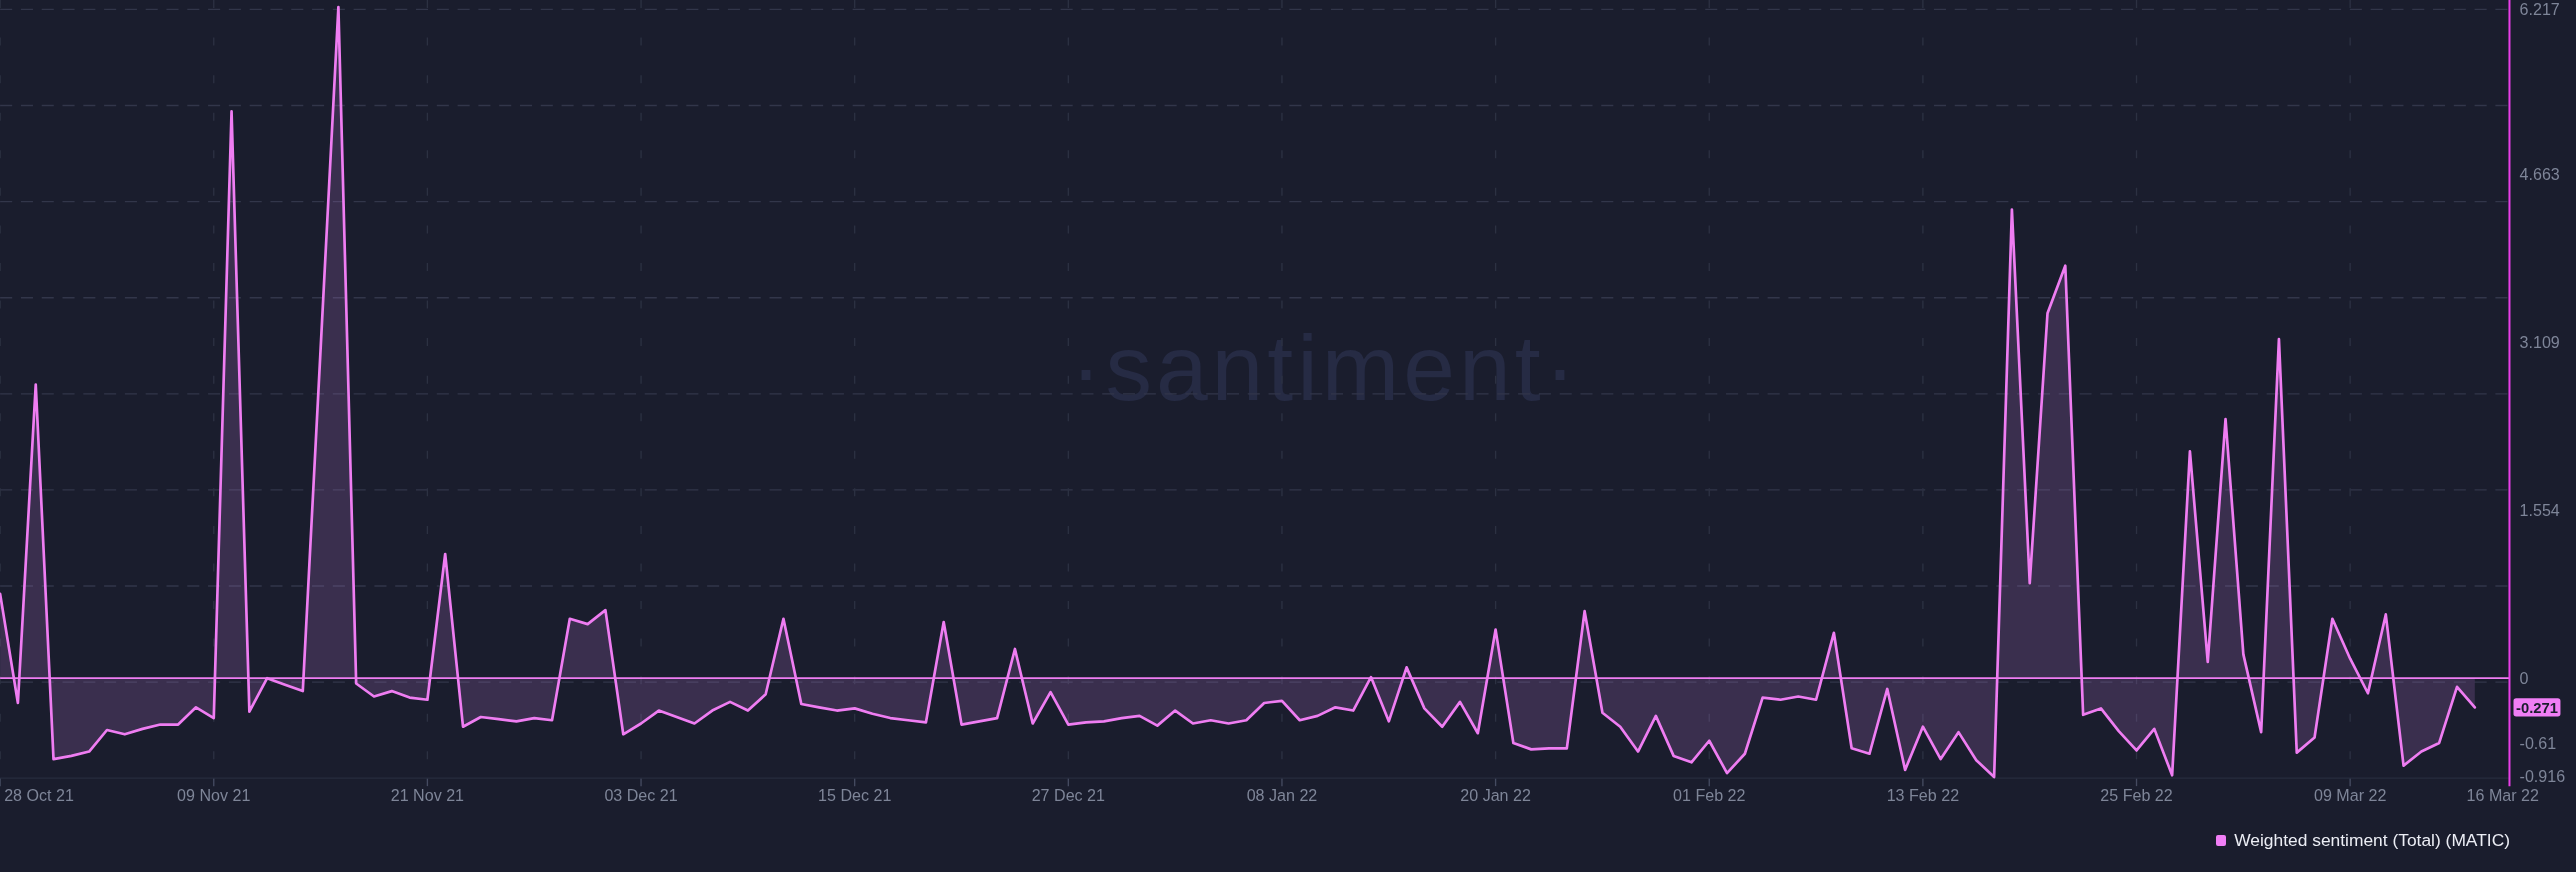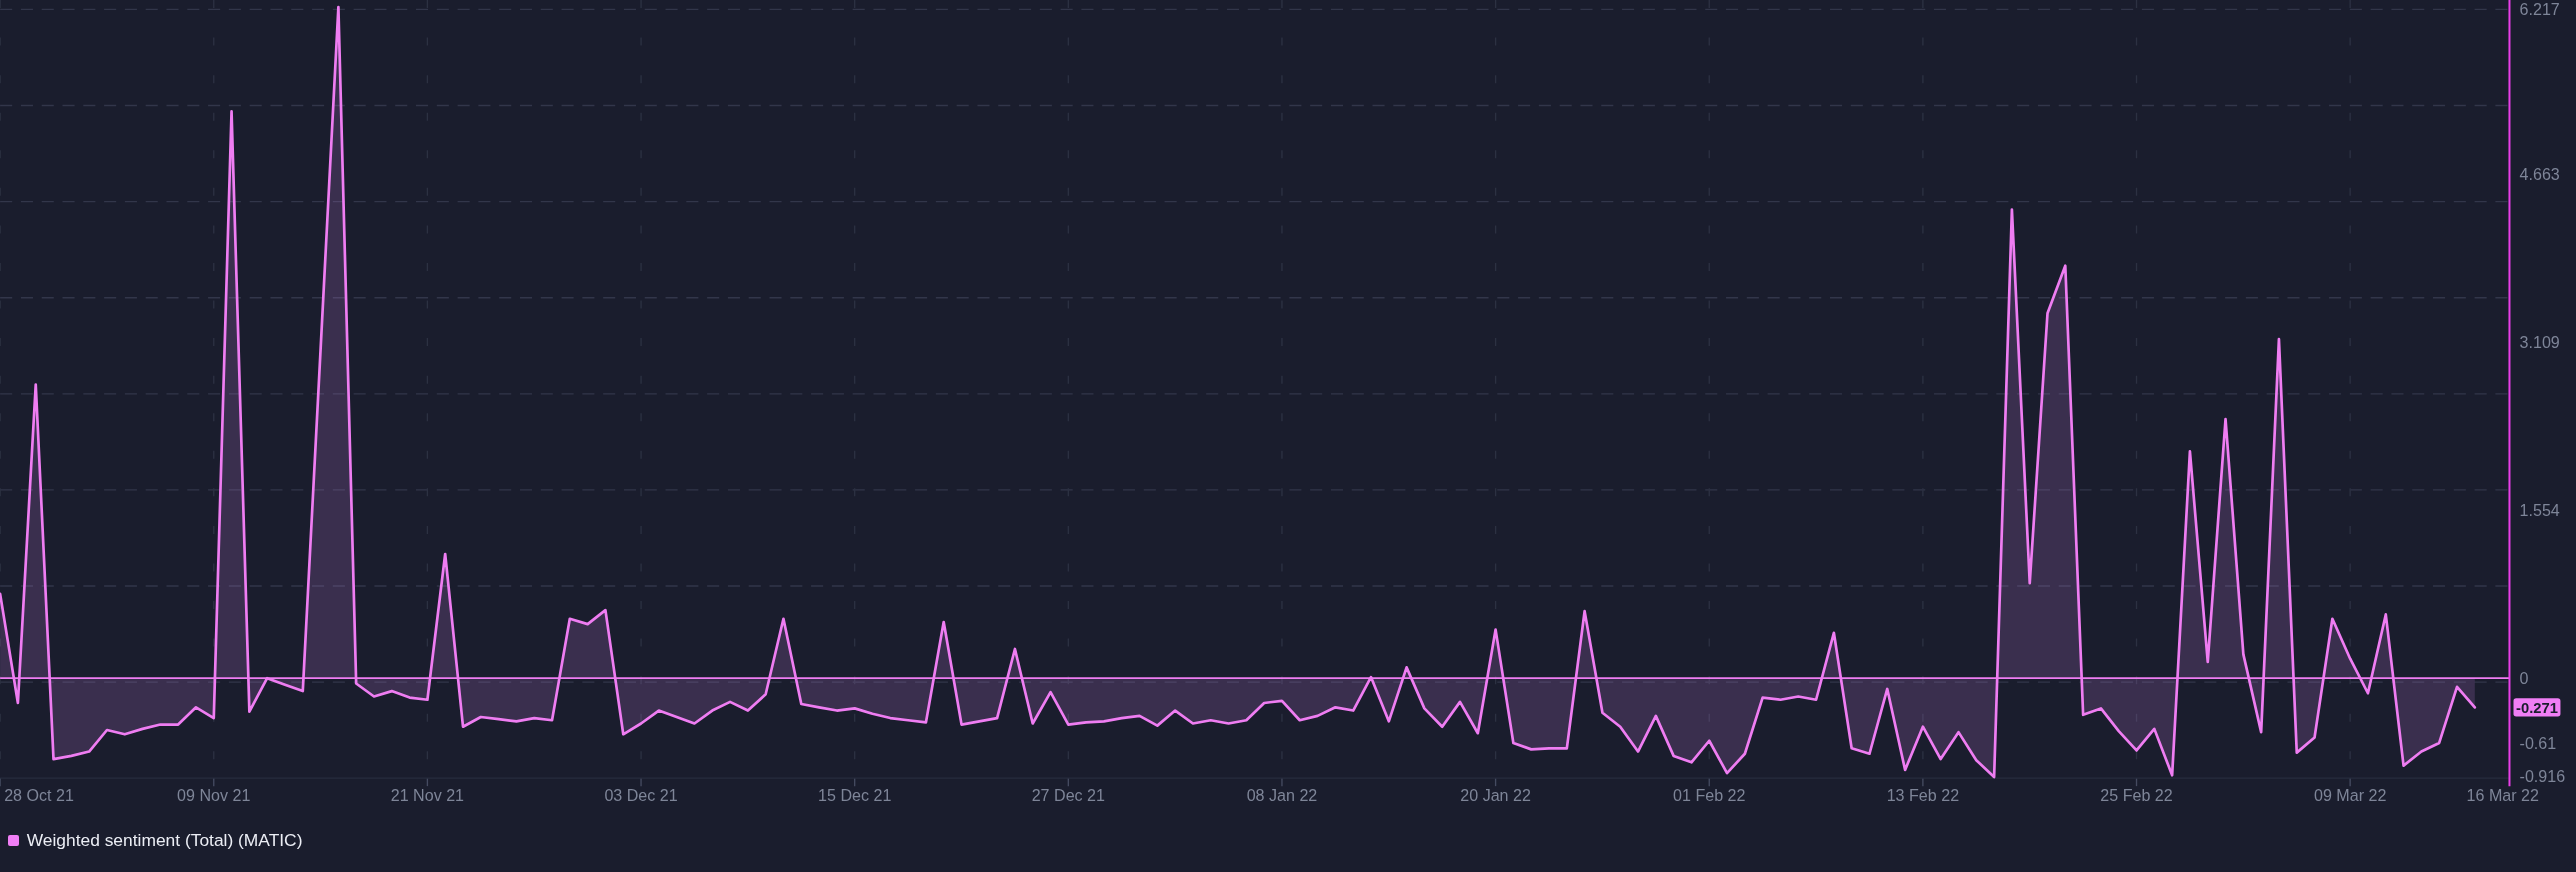--- a/index.html
+++ b/index.html
@@ -1,29 +1,30 @@
 <!DOCTYPE html>
 <html style="font-size:10.7px"><head>
 <meta charset="utf-8">
 <style>
   html,body{margin:0;padding:0;background:#1a1d2d;}
   .stage{position:relative;width:2576px;height:872px;background:#1a1d2d;overflow:hidden;
          font-family:"Liberation Sans", sans-serif;}
   .watermark{position:absolute;left:1325px;top:368px;transform:translate(-50%,-50%);
              font-size:93px;letter-spacing:4px;color:#262b44;white-space:nowrap;user-select:none;}
   svg.chart{position:absolute;left:0;top:0;}
-  .legend{position:absolute;left:8px;top:830px;width:2510px;display:flex;justify-content:flex-start;}
+  .legend{position:absolute;left:0;top:830px;width:2510px;display:flex;justify-content:flex-end;}
   .legend-item{display:flex;align-items:center;gap:8px;cursor:pointer;}
   .swatch{width:10.7px;height:10.7px;border-radius:2px;display:inline-block;}
   .legend-label{font-size:17.4px;color:#eceef5;}
 </style>
 </head>
 <body>
 
 <div class="stage">
+  <div class="watermark">·santiment·</div>
   <svg class="chart" id="chartSvg" width="2576" height="872" viewBox="0 0 3840 1300">
       <line x1="0" y1="14" x2="3741" y2="14" stroke="#32364a" stroke-width="2" stroke-dasharray="18 13"></line>
       <line x1="0" y1="157.28" x2="3741" y2="157.28" stroke="#32364a" stroke-width="2" stroke-dasharray="18 13"></line>
       <line x1="0" y1="300.56" x2="3741" y2="300.56" stroke="#32364a" stroke-width="2" stroke-dasharray="18 13"></line>
       <line x1="0" y1="443.84000000000003" x2="3741" y2="443.84000000000003" stroke="#32364a" stroke-width="2" stroke-dasharray="18 13"></line>
       <line x1="0" y1="587.12" x2="3741" y2="587.12" stroke="#32364a" stroke-width="2" stroke-dasharray="18 13"></line>
       <line x1="0" y1="730.4" x2="3741" y2="730.4" stroke="#32364a" stroke-width="2" stroke-dasharray="18 13"></line>
       <line x1="0" y1="873.6800000000001" x2="3741" y2="873.6800000000001" stroke="#32364a" stroke-width="2" stroke-dasharray="18 13"></line>
       <line x1="0" y1="1016.96" x2="3741" y2="1016.96" stroke="#32364a" stroke-width="2" stroke-dasharray="18 13"></line>
       <line x1="0" y1="0" x2="0" y2="1160" stroke="#2c3142" stroke-width="2" stroke-dasharray="12 44"></line>

